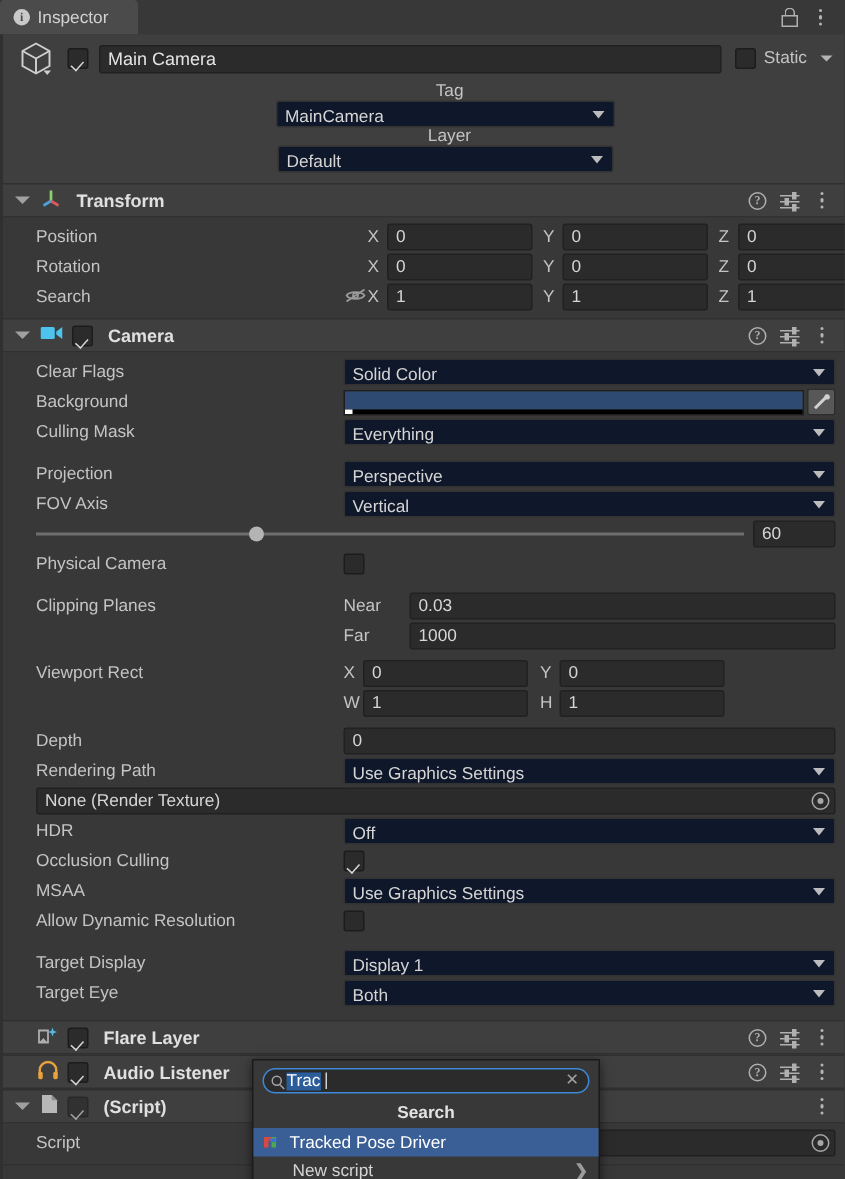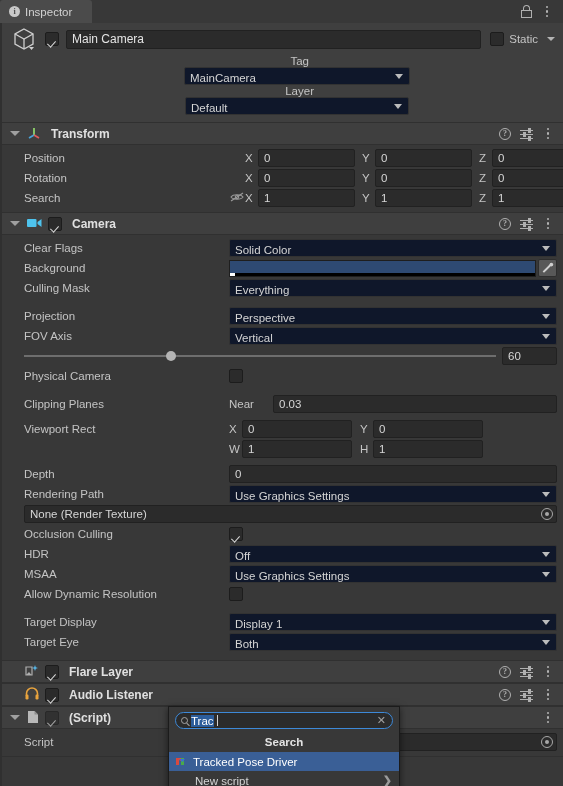--- a/index.html
+++ b/index.html
@@ -461,20 +461,29 @@
 
       <div class="prow">
         <span class="plabel">Clipping Planes</span>
         <span class="ctrl">
           <span class="axis" style="width:44px;">Near</span>
           <span class="num" style="flex:1;">
               <span>0.03</span>
             </span>
         </span>
       </div>
+      <div class="prow">
+        <span class="plabel"></span>
+        <span class="ctrl">
+          <span class="axis" style="width:44px;">Far</span>
+          <span class="num" style="flex:1;">
+              <span>1000</span>
+            </span>
+        </span>
+      </div>
       <div style="height:5px;"></div>
 
       <div class="prow">
         <span class="plabel">Viewport Rect</span>
         <span class="ctrl">
           <span class="axis">X</span>
           <span class="num" style="width:110px;">
               <span>0</span>
             </span>
           <span class="axis" style="margin-left:8px;">Y</span>
@@ -520,33 +529,33 @@
       <div class="prow">
         <span class="ctrl">
             <span class="objfield">
           <span>None (Render Texture)</span>
           <span class="target"></span>
             </span>
           </span>
       </div>
 
       <div class="prow">
+        <span class="plabel">HDR</span>
+        <span class="ctrl">
+            <span class="dd" style="flex:1;">
+          <span>Off</span>
+          <span class="arrow"></span>
+            </span>
+          </span>
+      </div>
+
+      <div class="prow">
         <span class="plabel">Occlusion Culling</span>
         <span class="ctrl">
             <span class="cb checked"></span>
-          </span>
-      </div>
-
-      <div class="prow">
-        <span class="plabel">HDR</span>
-        <span class="ctrl">
-            <span class="dd" style="flex:1;">
-          <span>Off</span>
-          <span class="arrow"></span>
-            </span>
           </span>
       </div>
 
       <div class="prow">
         <span class="plabel">MSAA</span>
         <span class="ctrl">
             <span class="dd" style="flex:1;">
           <span>Use Graphics Settings</span>
           <span class="arrow"></span>
             </span>

